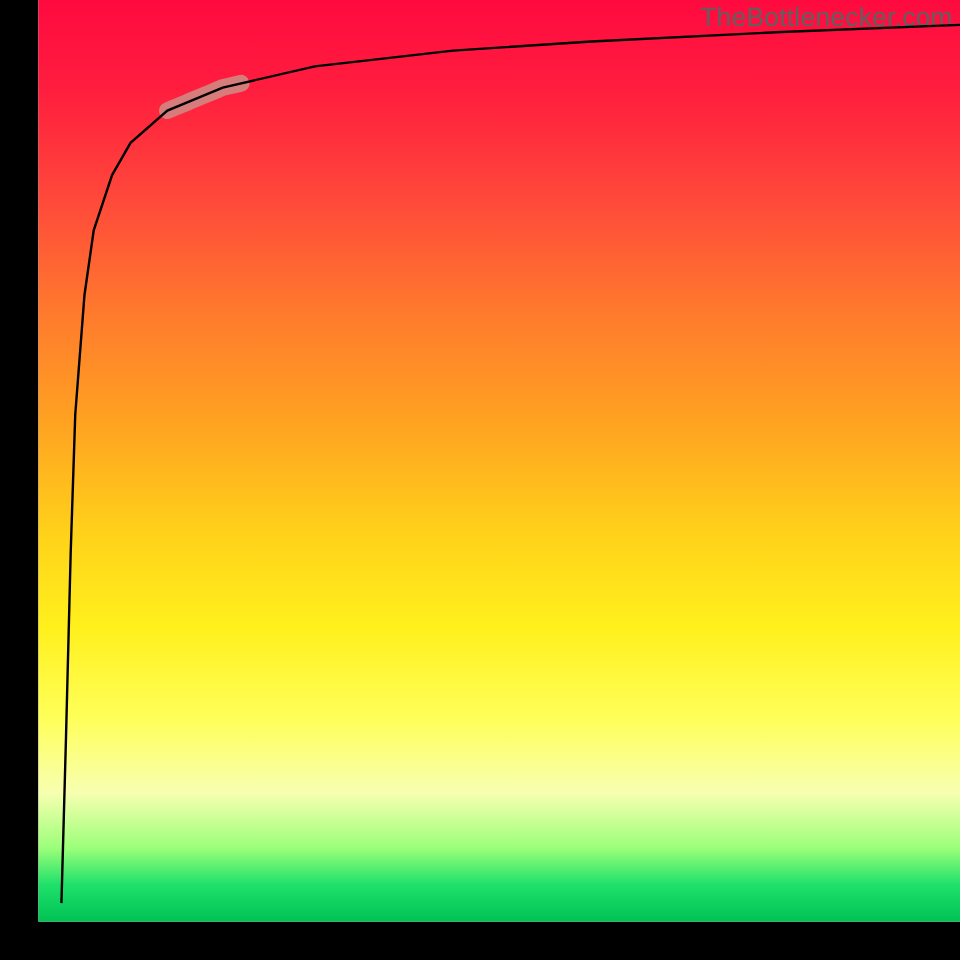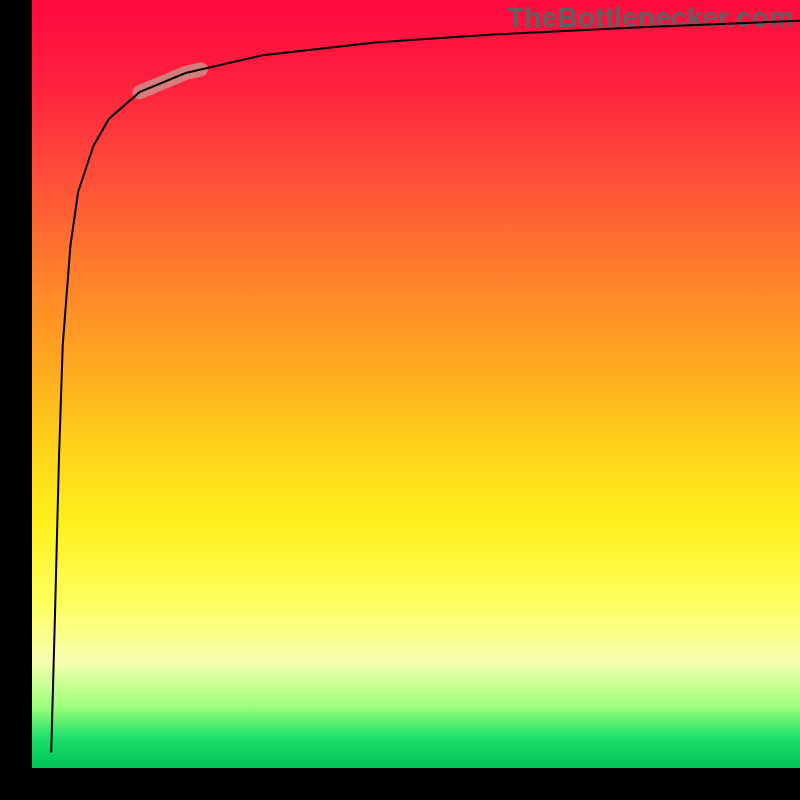--- a/index.html
+++ b/index.html
@@ -55,22 +55,22 @@
       #1fe06a 96%,
       #00c255 100%
     );
   }
   
   .watermark {
     position: absolute;
     top: 2px;
     right: 6px;
     font-family: Arial, Helvetica, sans-serif;
-    font-size: 28px;
-    font-weight: 700;
+    font-size: 22px;
+    font-weight: 400;
     color: #606060;
     letter-spacing: 0.2px;
     user-select: none;
   }
   
   .curve-svg {
     position: absolute;
     left: 32px;
     top: 0;
     width: 768px;

